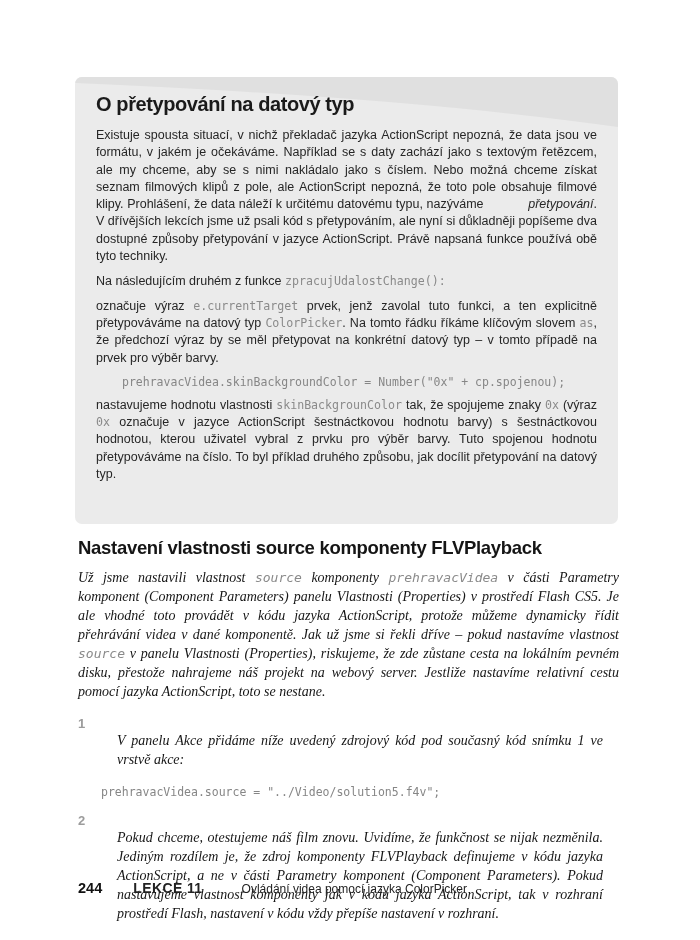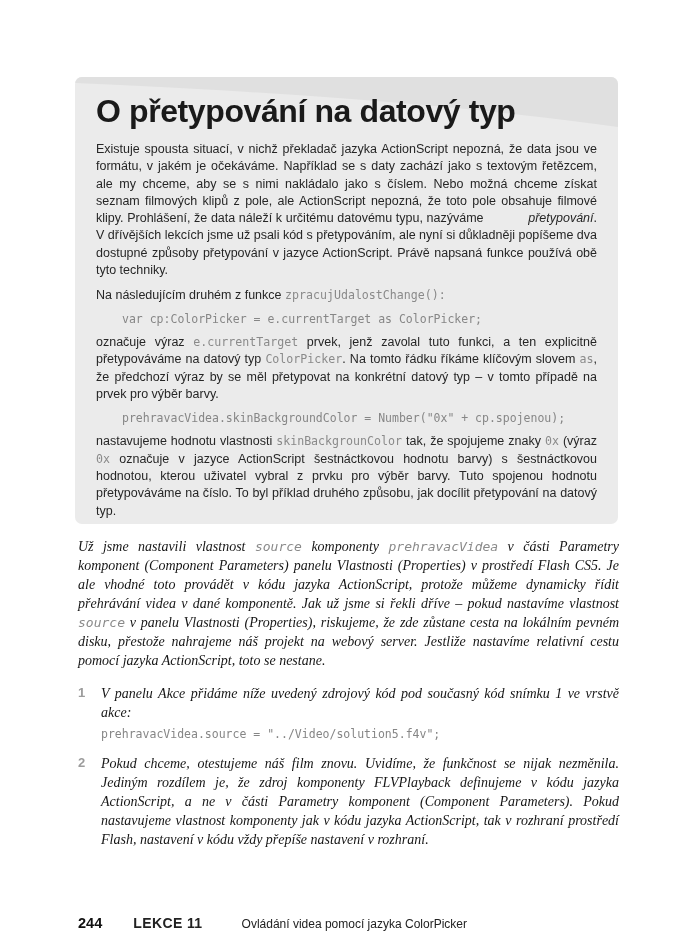--- a/index.html
+++ b/index.html
@@ -33,21 +33,21 @@
     position: absolute;
     top: 0; left: 0;
     width: 100%;
     height: 58px;
     pointer-events: none;
   }
   .callout .content { position: relative; }
 
   .callout h1 {
     margin: 2px 0 11px 0;
-    font-size: 32px;
+    font-size: 20px;
     font-weight: bold;
     letter-spacing: -0.4px;
     color: #1a1a1a;
   }
   .callout p {
     margin: 7.5px 0;
     font-size: 12.5px;
     line-height: 17.3px;
     text-align: justify;
     color: #262626;
@@ -96,28 +96,28 @@
   }
   .step-num {
     flex: 0 0 23px;
     font-family: "Liberation Sans", sans-serif;
     font-weight: bold;
     font-size: 13px;
     color: #9c9c9c;
     padding-top: 1px;
   }
   .step-body { flex: 1; }
-  .step-body .serif-p { margin: 0; }
+  .step-body .serif-p { margin: 16px; }
   .step-body .codeline { margin: 5px 0 0 0; }
 
   
   .footer {
     position: absolute;
     left: 78px;
-    top: 915px;
+    top: 880px;
     display: flex;
     align-items: baseline;
   }
   .footer .page-num {
     font-size: 14.5px;
     font-weight: bold;
     color: #111;
   }
   .footer .lesson {
     margin-left: 31px;
@@ -136,29 +136,29 @@
 <body>
 
 <div class="callout">
   <svg class="swoosh" viewBox="0 0 543 58" preserveAspectRatio="none" aria-hidden="true">
     <path d="M0,0 H543 V50 Q330,20 0,6 Z" fill="#e0e0e0"></path>
   </svg>
   <div class="content">
     <h1>O přetypování na datový typ</h1>
     <p><span class="seg-t">Existuje spousta situací, v nichž překladač jazyka ActionScript nepozná, že data jsou ve formátu, v jakém je očekáváme. Například se s daty zachází jako s textovým řetězcem, ale my chceme, aby se s nimi nakládalo jako s číslem. Nebo možná chceme získat seznam filmových klipů z pole, ale ActionScript nepozná, že toto pole obsahuje filmové klipy. Prohlášení, že data náleží k určitému datovému typu, nazýváme </span><span class="seg-i">přetypování</span><span class="seg-t">. V dřívějších lekcích jsme už psali kód s přetypováním, ale nyní si důkladněji popíšeme dva dostupné způsoby přetypování v jazyce ActionScript. Právě napsaná funkce používá obě tyto techniky.</span></p>
     <p><span class="seg-t">Na následujícím druhém z funkce </span><span class="seg-c">zpracujUdalostChange():</span></p>
-    <div class="codeline">var cp:ColorPicker = e.currentTarget as ColorPicker;</div>
     <p><span class="seg-t">označuje výraz </span><span class="seg-c">e.currentTarget</span><span class="seg-t"> prvek, jenž zavolal tuto funkci, a ten explicitně přetypováváme na datový typ </span><span class="seg-c">ColorPicker</span><span class="seg-t">. Na tomto řádku říkáme klíčovým slovem </span><span class="seg-c">as</span><span class="seg-t">, že předchozí výraz by se měl přetypovat na konkrétní datový typ – v tomto případě na prvek pro výběr barvy.</span></p>
     <div class="codeline">prehravacVidea.skinBackgroundColor = Number("0x" + cp.spojenou);</div>
     <p><span class="seg-t">nastavujeme hodnotu vlastnosti </span><span class="seg-c">skinBackgrounColor</span><span class="seg-t"> tak, že spojujeme znaky </span><span class="seg-c">0x</span><span class="seg-t"> (výraz </span><span class="seg-c">0x</span><span class="seg-t"> označuje v jazyce ActionScript šestnáctkovou hodnotu barvy) s šestnáctkovou hodnotou, kterou uživatel vybral z prvku pro výběr barvy. Tuto spojenou hodnotu přetypováváme na číslo. To byl příklad druhého způsobu, jak docílit přetypování na datový typ.</span></p>
 
   </div>
 </div>
 
 <div class="main">
+  <h2>Nastavení vlastnosti source komponenty FLVPlayback</h2>
   <p class="serif-p"><span class="seg-t">Už jsme nastavili vlastnost </span><span class="seg-c">source</span><span class="seg-t"> komponenty </span><span class="seg-c">prehravacVidea</span><span class="seg-t"> v části Parametry komponent (Component Parameters) panelu Vlastnosti (Properties) v prostředí Flash CS5. Je ale vhodné toto provádět v kódu jazyka ActionScript, protože můžeme dynamicky řídit přehrávání videa v dané komponentě. Jak už jsme si řekli dříve – pokud nastavíme vlastnost </span><span class="seg-c">source</span><span class="seg-t"> v panelu Vlastnosti (Properties), riskujeme, že zde zůstane cesta na lokálním pevném disku, přestože nahrajeme náš projekt na webový server. Jestliže nastavíme relativní cestu pomocí jazyka ActionScript, toto se nestane.</span></p>
 
   <div class="steps">
     <div class="step">
       <div class="step-num">1</div>
       <div class="step-body">
         <p class="serif-p"><span class="seg-t">V panelu Akce přidáme níže uvedený zdrojový kód pod současný kód snímku 1 ve vrstvě akce:</span></p>
         <div class="codeline">prehravacVidea.source = "../Video/solution5.f4v";</div>
       </div>
     </div>

